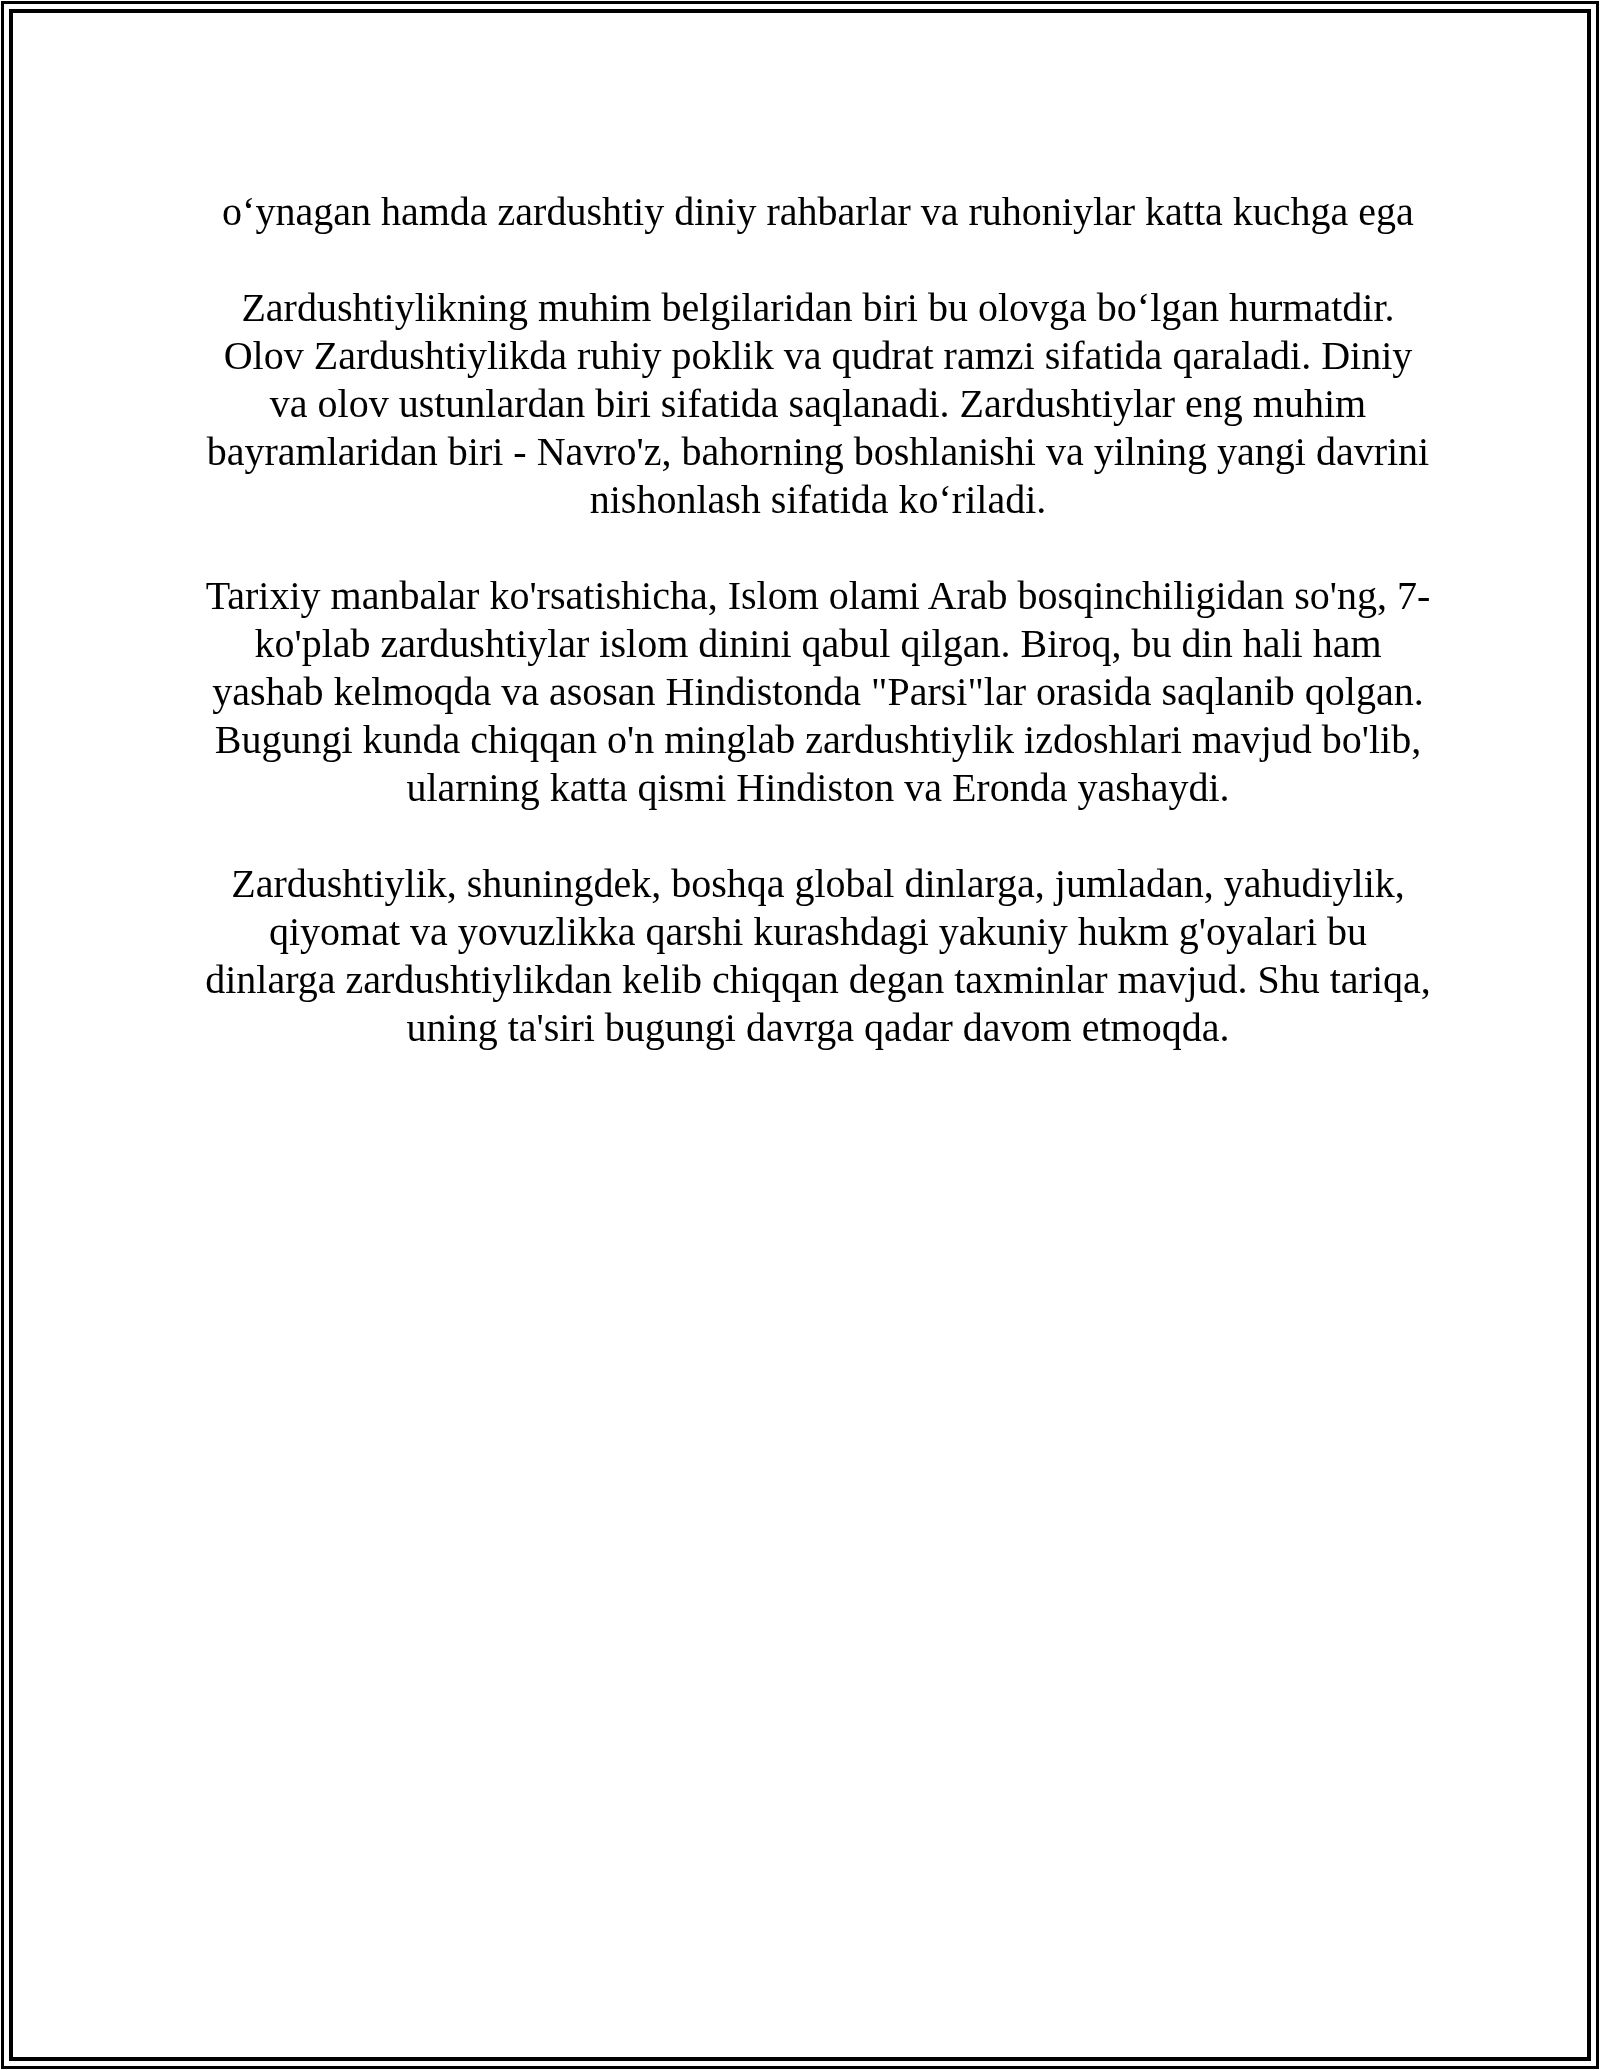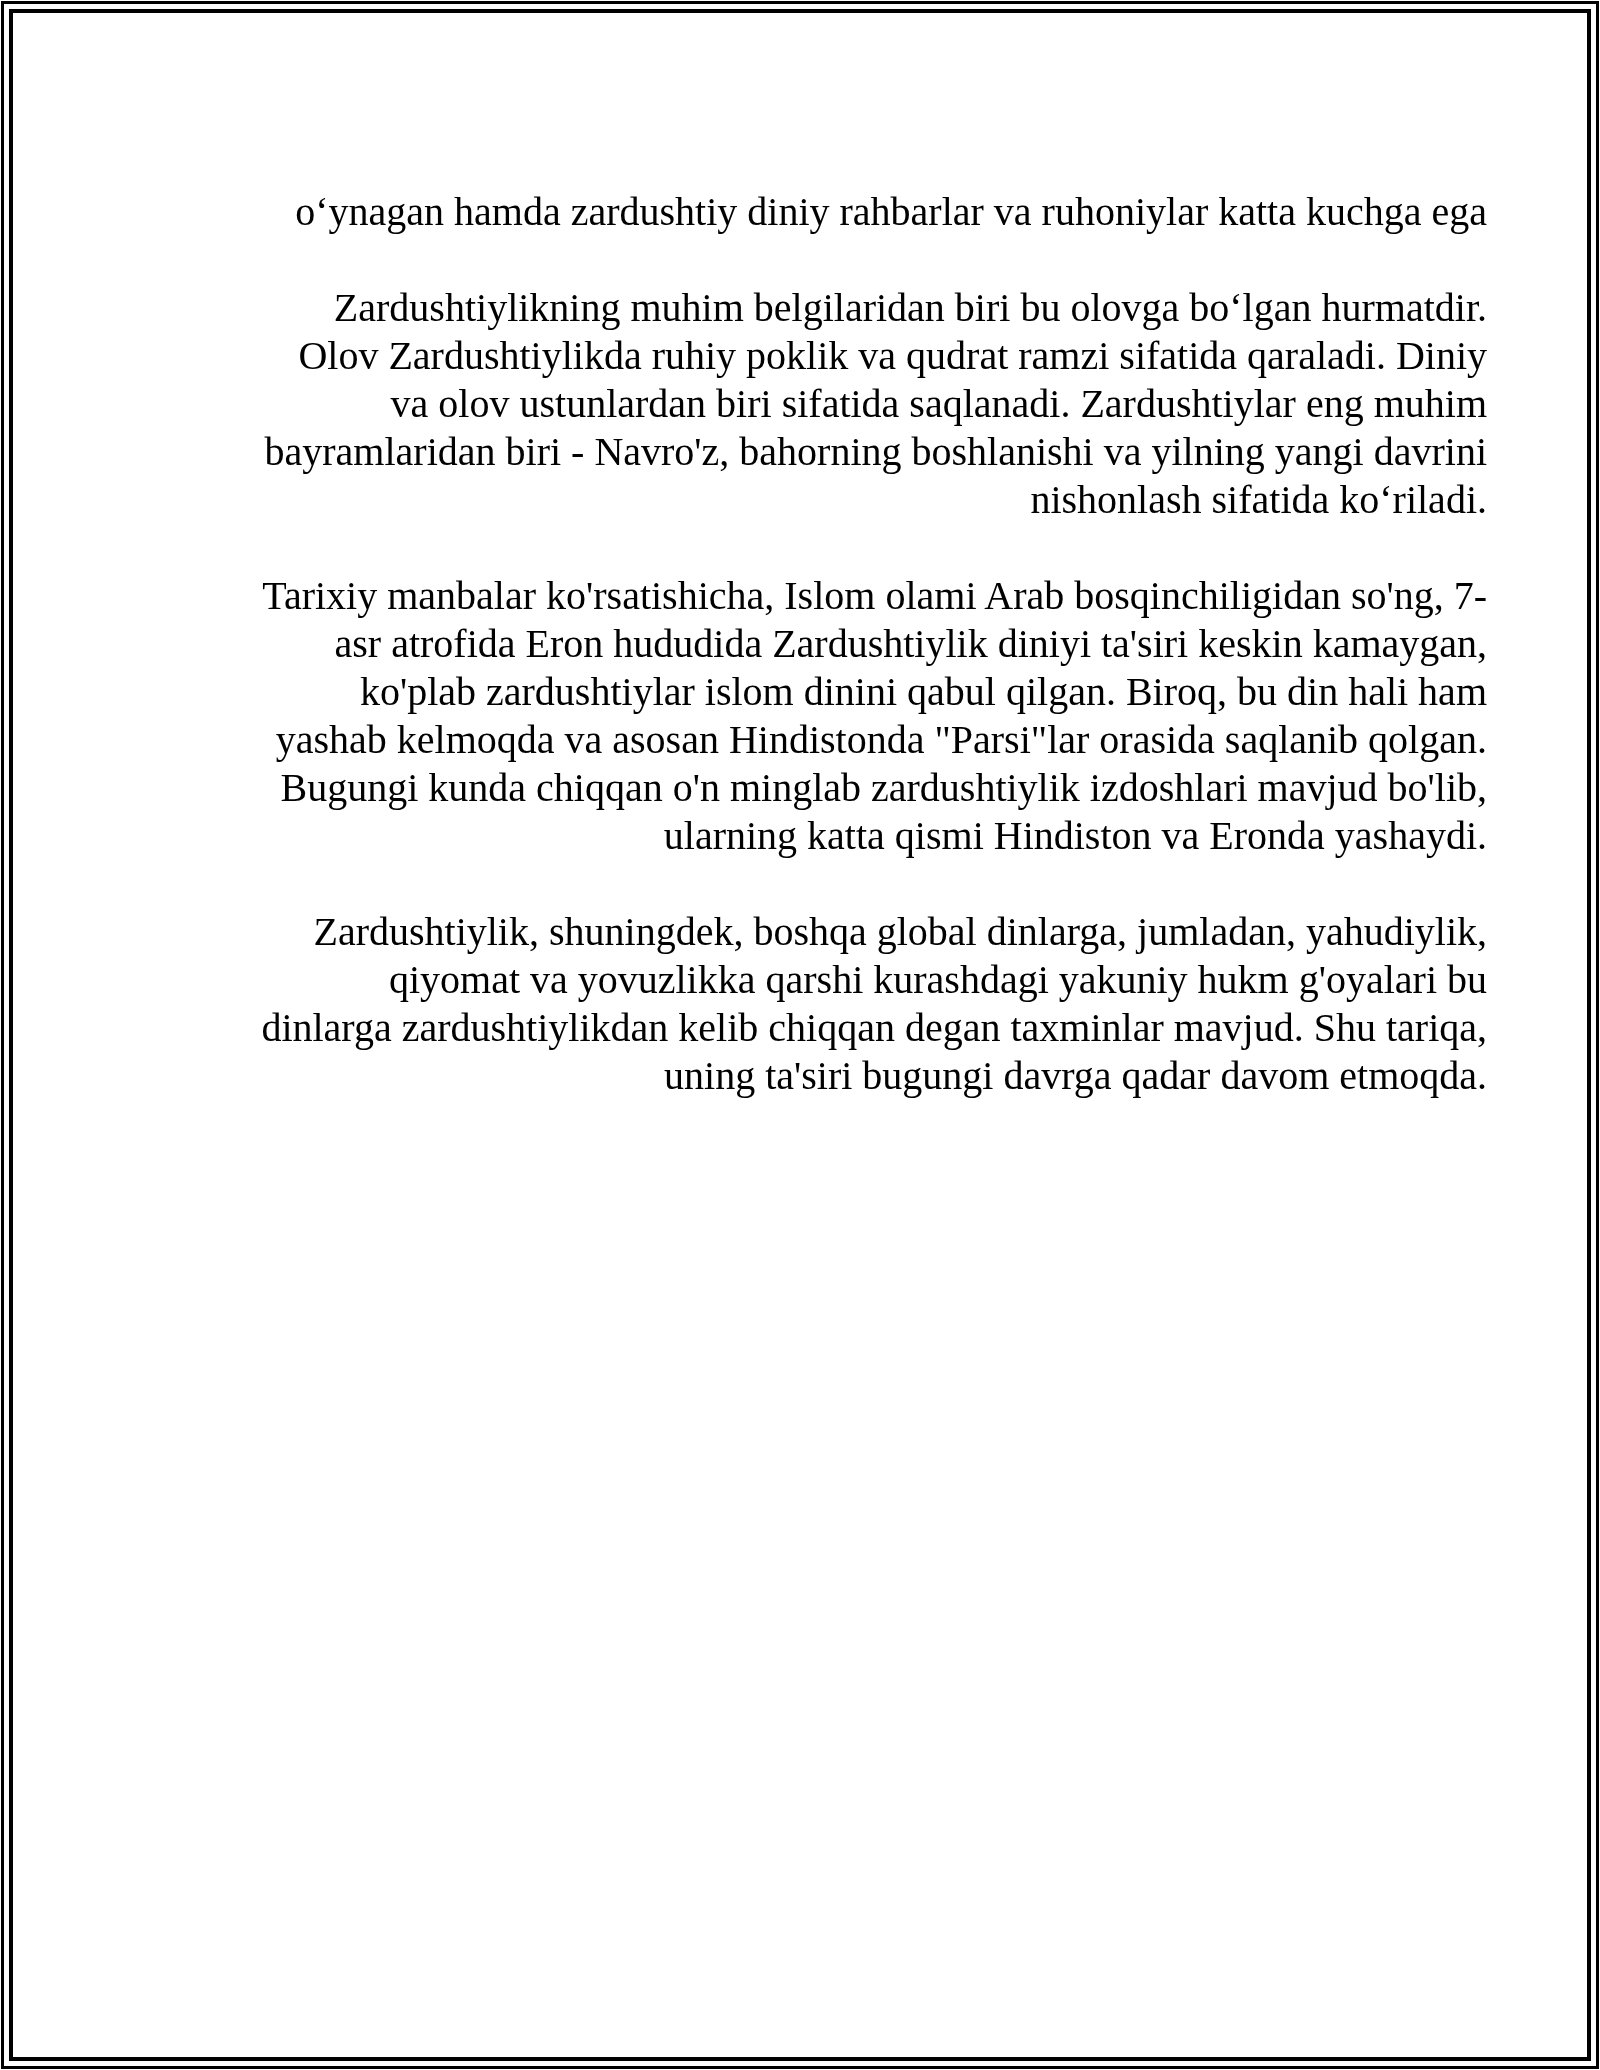--- a/index.html
+++ b/index.html
@@ -27,22 +27,21 @@
     pointer-events: none;
   }
   .content {
     position: absolute;
     left: 178px;
     top: 188px;
     width: 1280px;
     color: #000000;
     font-size: 40px;
     line-height: 48px;
-    text-align: right;
-    margin-left: 29px;
+    text-align: center;
   }
   .content p {
     margin: 0 0 48px 0;
     padding: 0;
   }
   .content .line {
     display: block;
     white-space: nowrap;
   }
 </style>
@@ -58,21 +57,20 @@
       </p>
       <p>
         <span class="line">Zardushtiylikning muhim belgilaridan biri bu olovga boʻlgan hurmatdir.</span>
         <span class="line">Olov Zardushtiylikda ruhiy poklik va qudrat ramzi sifatida qaraladi. Diniy</span>
         <span class="line">va olov ustunlardan biri sifatida saqlanadi. Zardushtiylar eng muhim</span>
         <span class="line">bayramlaridan biri - Navro'z, bahorning boshlanishi va yilning yangi davrini</span>
         <span class="line">nishonlash sifatida koʻriladi.</span>
       </p>
       <p>
         <span class="line">Tarixiy manbalar ko'rsatishicha, Islom olami Arab bosqinchiligidan so'ng, 7-</span>
-        <span class="line">asr atrofida Eron hududida Zardushtiylik diniyi ta'siri keskin kamaygan,</span>
         <span class="line">ko'plab zardushtiylar islom dinini qabul qilgan. Biroq, bu din hali ham</span>
         <span class="line">yashab kelmoqda va asosan Hindistonda "Parsi"lar orasida saqlanib qolgan.</span>
         <span class="line">Bugungi kunda chiqqan o'n minglab zardushtiylik izdoshlari mavjud bo'lib,</span>
         <span class="line">ularning katta qismi Hindiston va Eronda yashaydi.</span>
       </p>
       <p>
         <span class="line">Zardushtiylik, shuningdek, boshqa global dinlarga, jumladan, yahudiylik,</span>
         <span class="line">qiyomat va yovuzlikka qarshi kurashdagi yakuniy hukm g'oyalari bu</span>
         <span class="line">dinlarga zardushtiylikdan kelib chiqqan degan taxminlar mavjud. Shu tariqa,</span>
         <span class="line">uning ta'siri bugungi davrga qadar davom etmoqda.</span>

